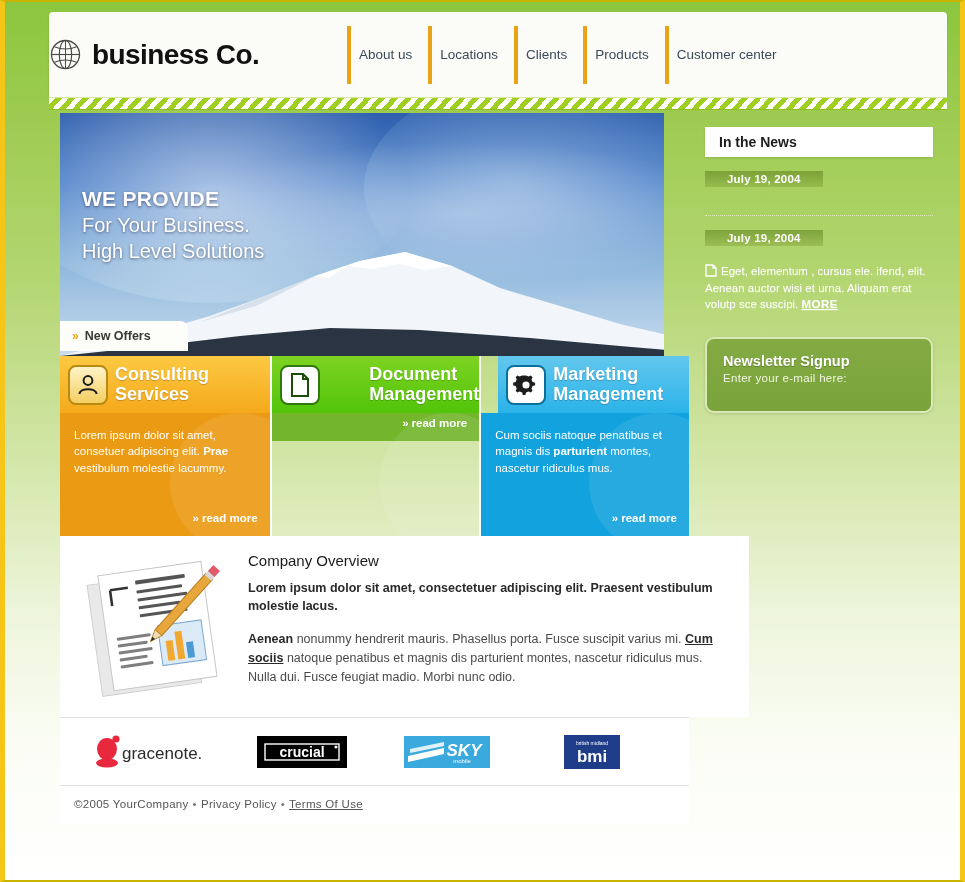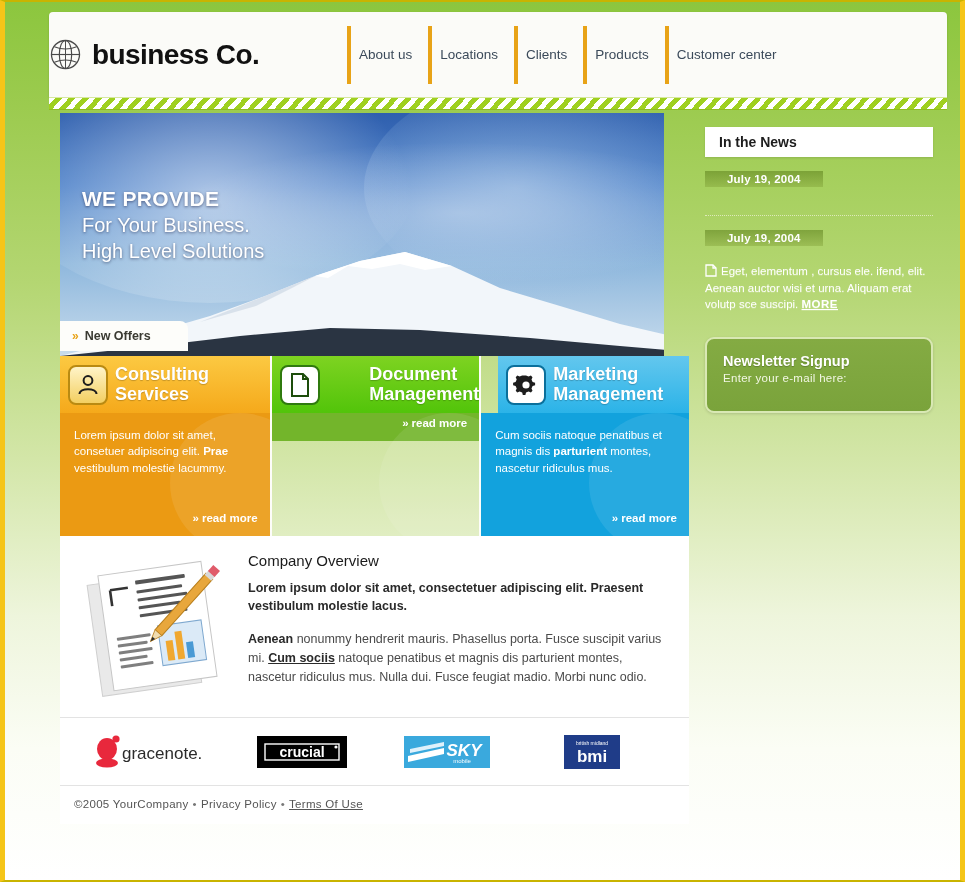--- a/index.html
+++ b/index.html
@@ -198,21 +198,21 @@
   .svc-sheen {
     position: absolute; right: -40px; top: 57px;
     width: 140px; height: 140px;
     border-radius: 50%;
     background: rgba(255,255,255,.09);
     pointer-events: none;
   }
 
   
   #overview {
-    width: 629px;
+    width: 689px;
     background: #ffffff;
     padding: 16px 20px 10px 20px;
     display: flex;
   }
   #ov-illus { width: 160px; flex: none; padding-top: 6px; }
   #ov-text { flex: 1; padding-left: 8px; }
   #ov-title {
     font-size: 15px; color: #1b1b1b;
     margin-bottom: 11px;
   }

